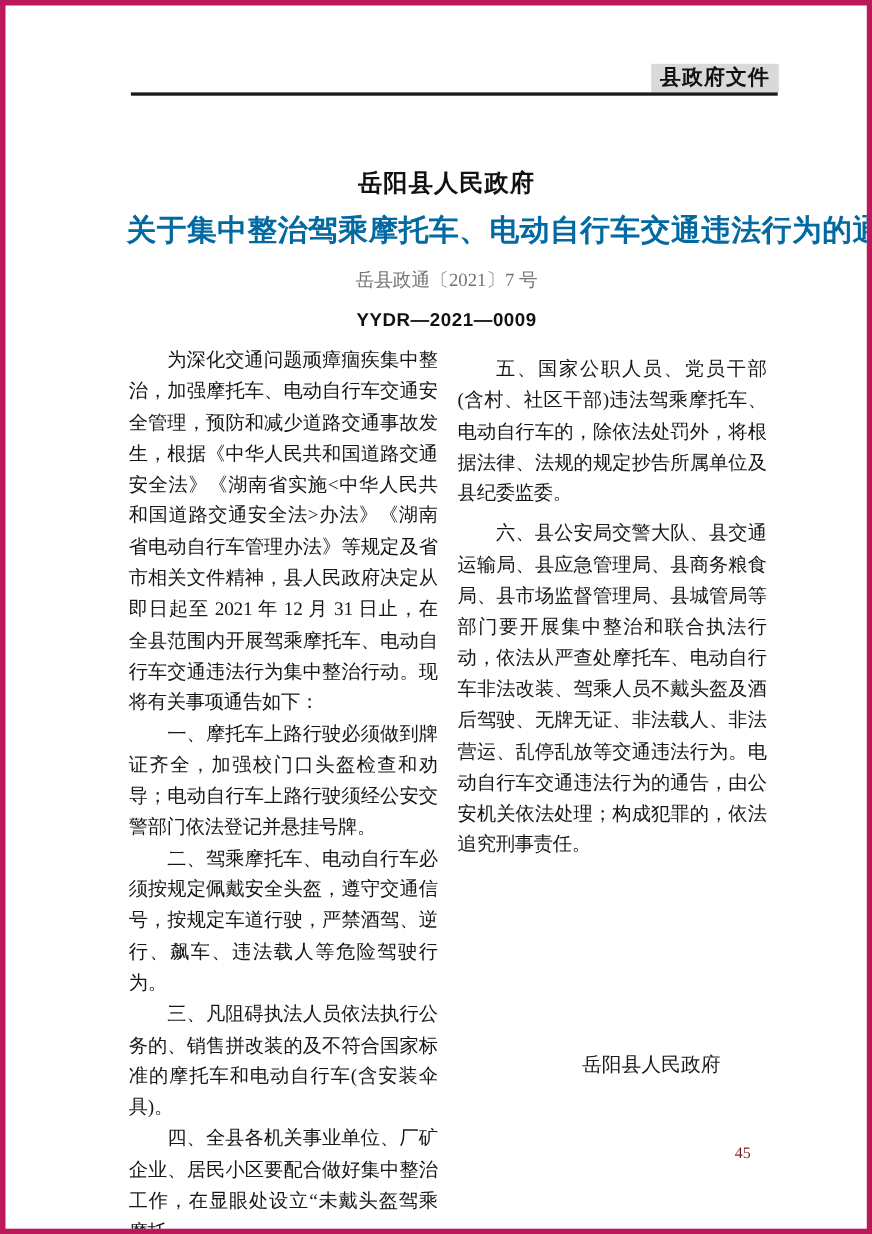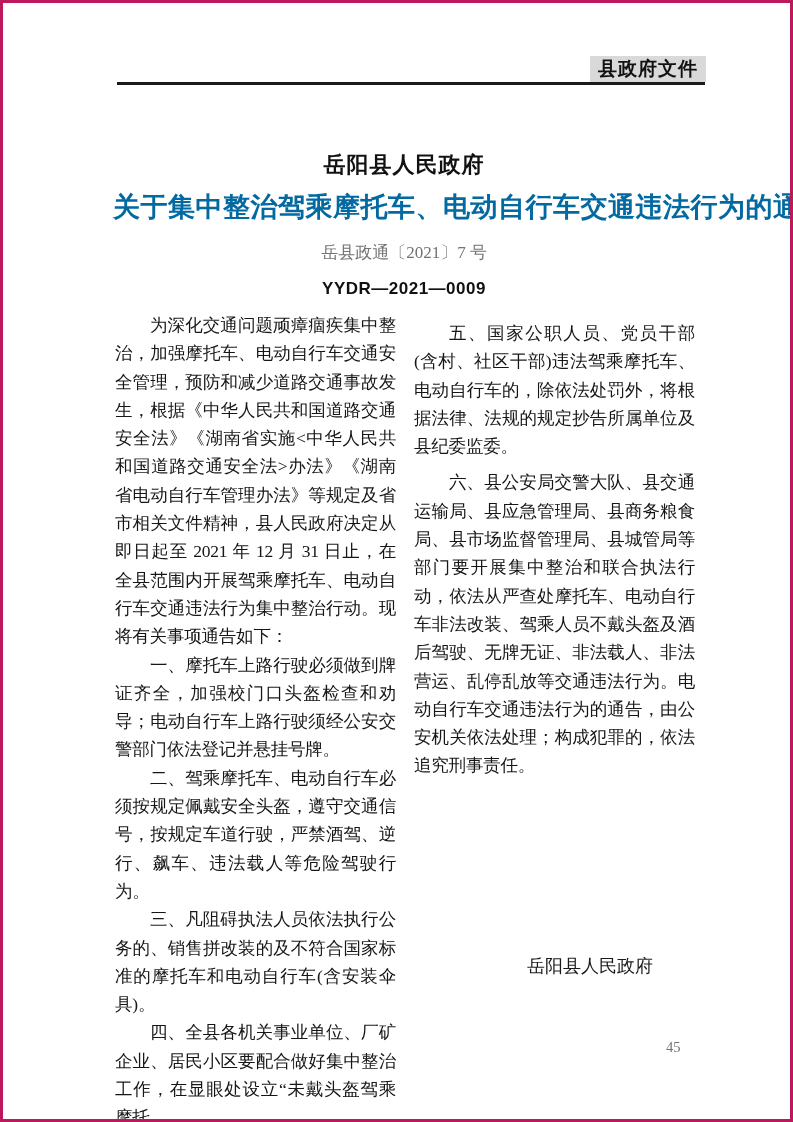--- a/index.html
+++ b/index.html
@@ -7,21 +7,21 @@
     padding: 0;
     background: #ffffff;
   }
   .page {
     position: relative;
     width: 793px;
     height: 1122px;
     margin: 0 auto;
     background: #ffffff;
     box-sizing: border-box;
-    border: 3px solid #be185d;
+    border: 5px solid #be185d;
     overflow: hidden;
     font-family: "Liberation Serif", "DejaVu Serif", serif;
     color: #141414;
   }
 
   
   .doc-label {
     position: absolute;
     left: 587px;
     top: 53px;
@@ -121,21 +121,21 @@
     color: #1a1a1a;
   }
   .signature .sig-line { line-height: 31px; }
 
   
   .page-number {
     position: absolute;
     left: 663px;
     top: 1036px;
     font-size: 14.5px;
-    color: #737373;
+    color: #7f1d1d;
   }
 </style>
 </head>
 <body>
 
 <div class="page">
 
   <div class="doc-label">县政府文件</div>
 
   <div class="header-rule"></div>

